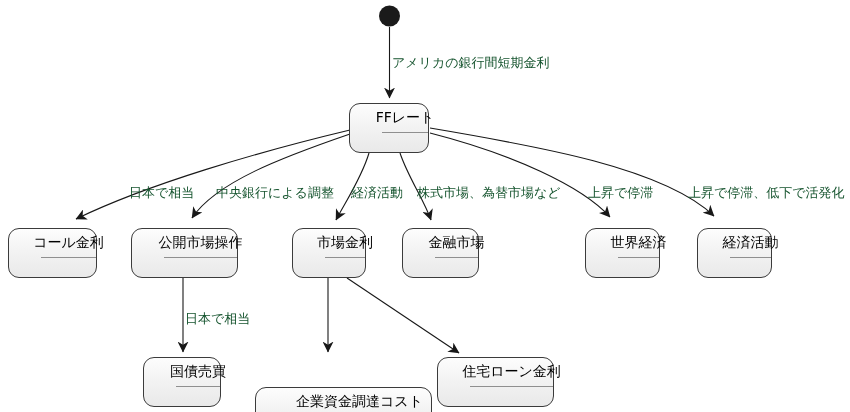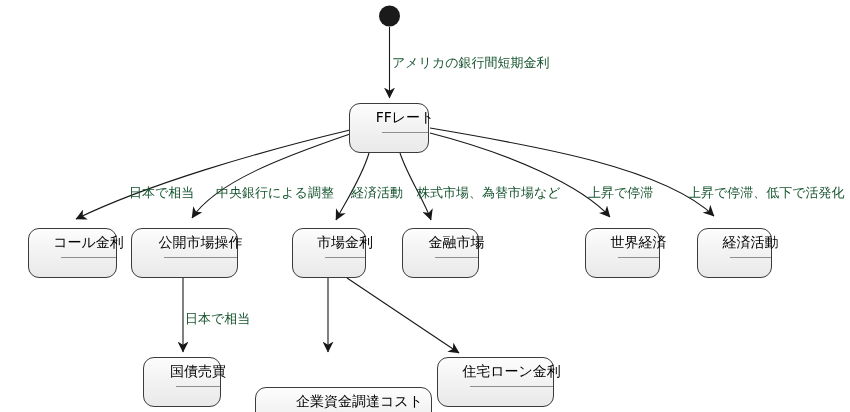--- a/index.html
+++ b/index.html
@@ -50,21 +50,21 @@
     <path class="edge" d="M183,278 L183,352" marker-end="url(#arrow)"></path>
     <path class="edge" d="M328,278 L328,352" marker-end="url(#arrow)"></path>
     <path class="edge" d="M347,278 L459,353" marker-end="url(#arrow)"></path>
   </svg>
 
   <div class="node" style="left:349px;top:103px;width:80px;height:50px;">
     <div class="node-title">FFレート</div>
     <div class="node-body"></div>
   </div>
 
-  <div class="node" style="left:8px;top:228px;width:89px;height:50px;margin-left:20px;">
+  <div class="node" style="left:8px;top:228px;width:89px;height:50px;">
     <div class="node-title">コール金利</div>
     <div class="node-body"></div>
   </div>
 
   <div class="node" style="left:131px;top:228px;width:107px;height:50px;">
     <div class="node-title">公開市場操作</div>
     <div class="node-body"></div>
   </div>
 
   <div class="node" style="left:292px;top:228px;width:74px;height:50px;">

